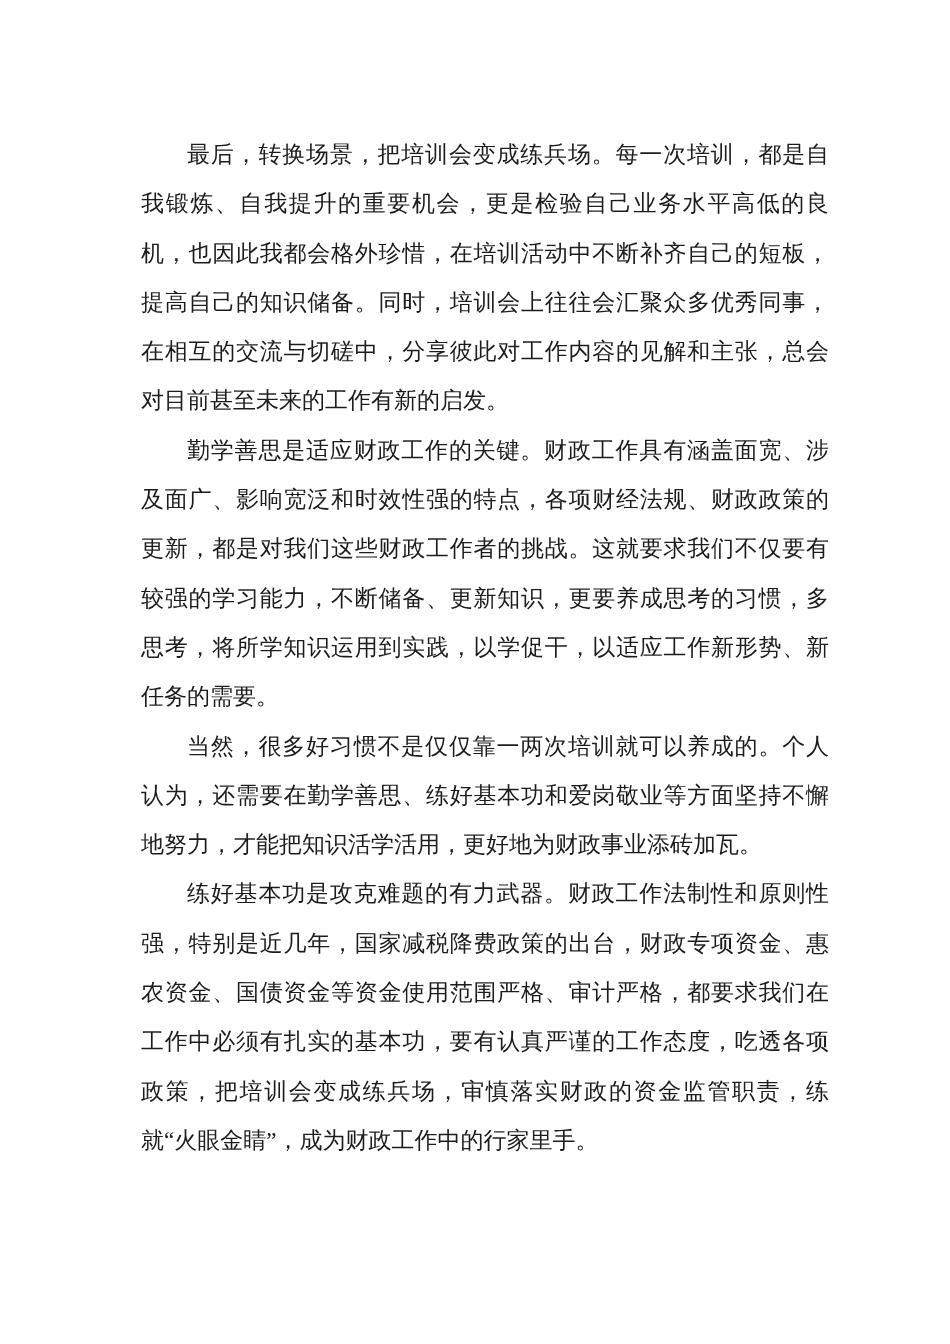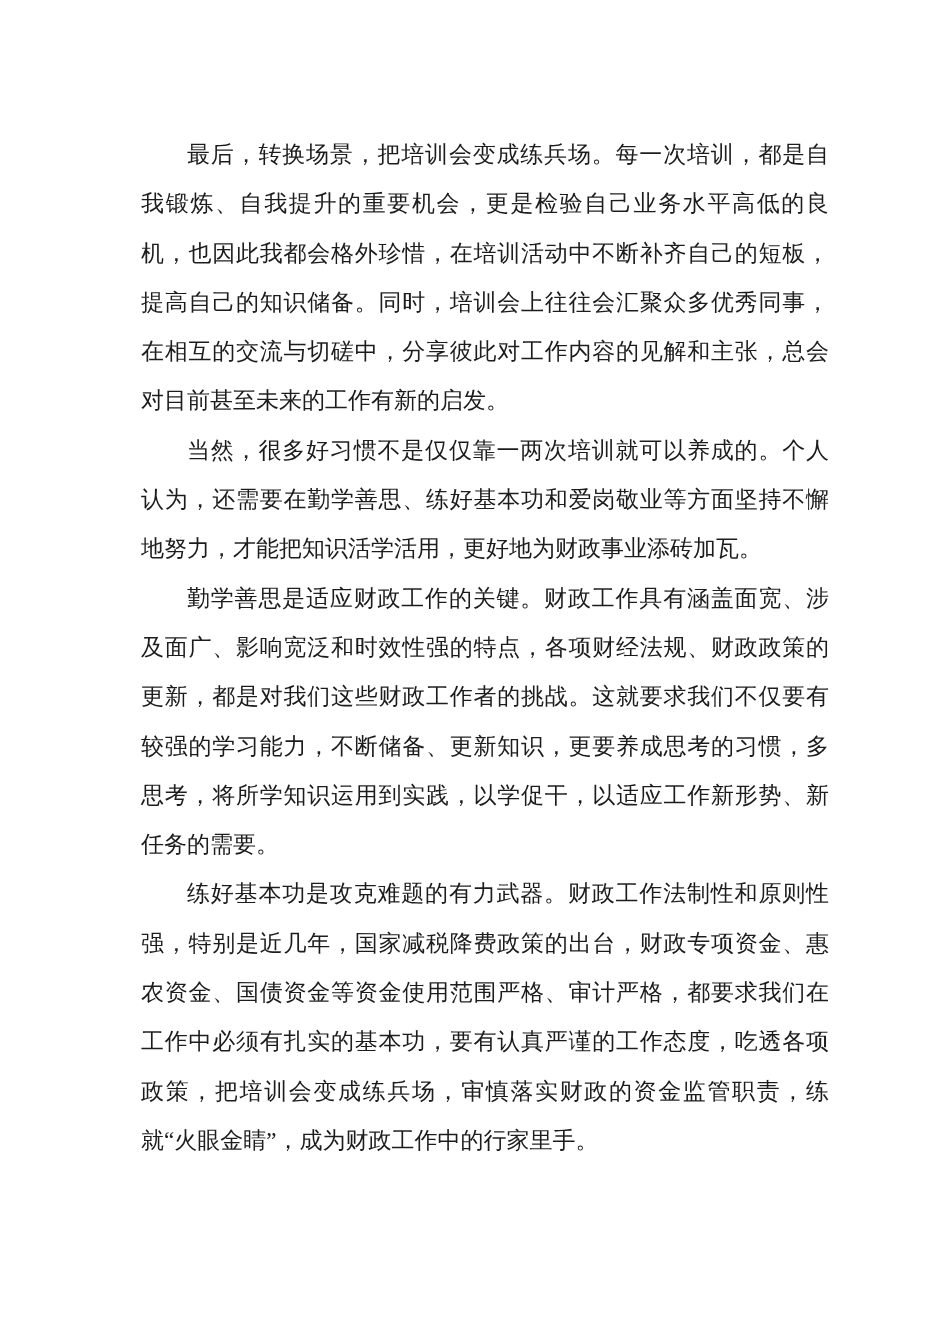--- a/index.html
+++ b/index.html
@@ -33,17 +33,17 @@
     font-weight: 400;
     word-break: break-all;
   }
 </style>
 </head>
 <body>
 
 <div class="page">
   <div class="doc-body">
     <p>最后，转换场景，把培训会变成练兵场。每一次培训，都是自我锻炼、自我提升的重要机会，更是检验自己业务水平高低的良机，也因此我都会格外珍惜，在培训活动中不断补齐自己的短板，提高自己的知识储备。同时，培训会上往往会汇聚众多优秀同事，在相互的交流与切磋中，分享彼此对工作内容的见解和主张，总会对目前甚至未来的工作有新的启发。</p>
+    <p>勤学善思是适应财政工作的关键。财政工作具有涵盖面宽、涉及面广、影响宽泛和时效性强的特点，各项财经法规、财政政策的更新，都是对我们这些财政工作者的挑战。这就要求我们不仅要有较强的学习能力，不断储备、更新知识，更要养成思考的习惯，多思考，将所学知识运用到实践，以学促干，以适应工作新形势、新任务的需要。</p>
     <p>当然，很多好习惯不是仅仅靠一两次培训就可以养成的。个人认为，还需要在勤学善思、练好基本功和爱岗敬业等方面坚持不懈地努力，才能把知识活学活用，更好地为财政事业添砖加瓦。</p>
-    <p>勤学善思是适应财政工作的关键。财政工作具有涵盖面宽、涉及面广、影响宽泛和时效性强的特点，各项财经法规、财政政策的更新，都是对我们这些财政工作者的挑战。这就要求我们不仅要有较强的学习能力，不断储备、更新知识，更要养成思考的习惯，多思考，将所学知识运用到实践，以学促干，以适应工作新形势、新任务的需要。</p>
     <p>练好基本功是攻克难题的有力武器。财政工作法制性和原则性强，特别是近几年，国家减税降费政策的出台，财政专项资金、惠农资金、国债资金等资金使用范围严格、审计严格，都要求我们在工作中必须有扎实的基本功，要有认真严谨的工作态度，吃透各项政策，把培训会变成练兵场，审慎落实财政的资金监管职责，练就“火眼金睛”，成为财政工作中的行家里手。</p>
   </div>
 </div>
 
 </body></html>

